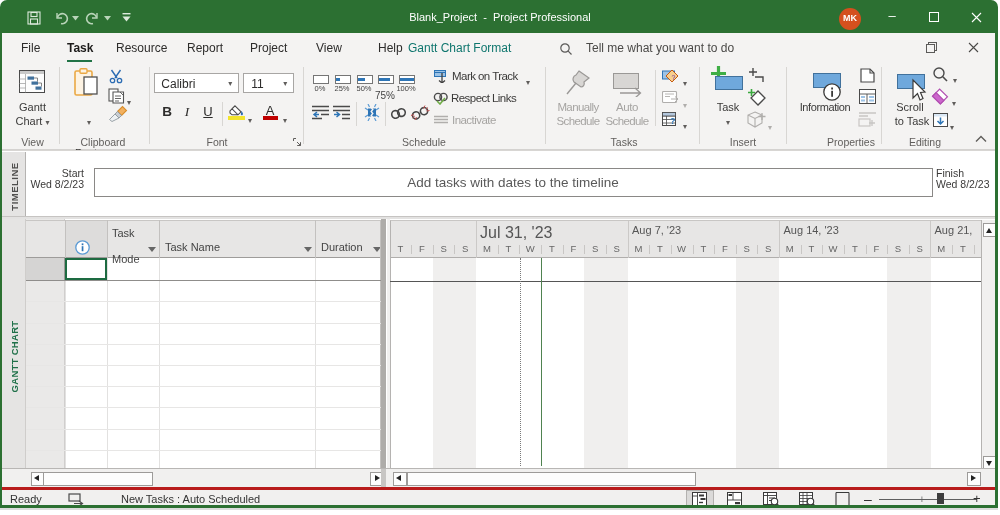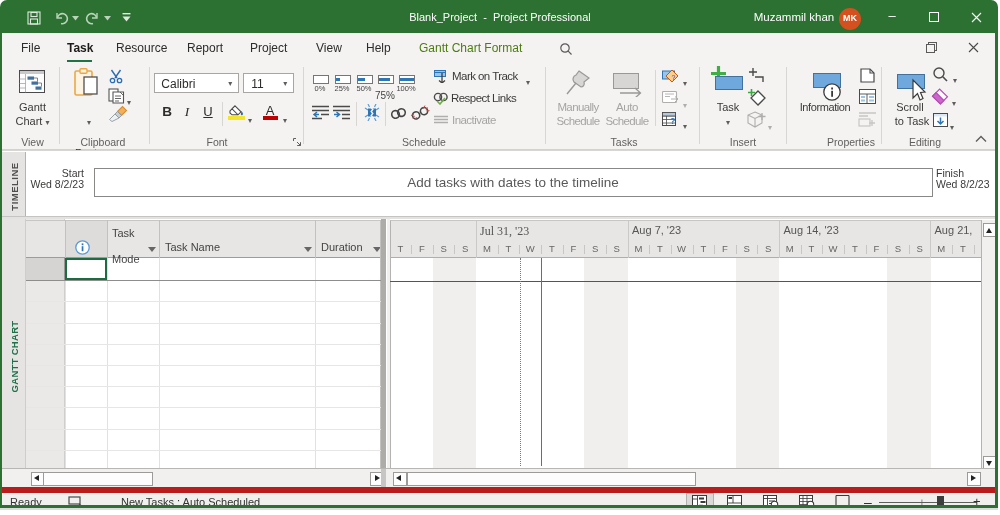--- a/index.html
+++ b/index.html
@@ -28,21 +28,21 @@
 .main{position:absolute;left:2px;top:219px;width:995px;height:249px;background:#fff;}
 .gcstrip{position:absolute;left:0;top:0;width:24px;height:249px;background:#e5e4e3;border-right:1px solid #cfcdcb;box-sizing:border-box;}
 .hdr{background:#e7e6e5;}
 .thr{position:absolute;font-size:11px;color:#444;}
 .filt{position:absolute;width:0;height:0;border-left:4px solid transparent;border-right:4px solid transparent;border-top:5px solid #666;}
 
 .scrow{position:absolute;left:2px;top:468px;width:995px;height:18.5px;background:#f1f0ef;border-top:1px solid #b8b6b4;box-sizing:border-box;}
 .sbox{position:absolute;top:2.5px;width:12px;height:12px;background:#fdfdfd;border:1px solid #9d9b99;}
 .arr{position:absolute;width:0;height:0;}
 
-.status{position:absolute;left:2px;top:486.5px;width:995px;height:18.5px;background:#f1f0ef;border-top:6px solid #b91c1c;box-sizing:border-box;font-size:11px;color:#333;}
+.status{position:absolute;left:2px;top:486.5px;width:995px;height:18.5px;background:#f1f0ef;border-top:3px solid #b91c1c;box-sizing:border-box;font-size:11px;color:#333;}
 .borderL{position:absolute;left:0;top:33px;width:2px;height:472px;background:#2c7032;}
 .borderR{position:absolute;left:995px;top:33px;width:3px;height:472px;background:#2c7032;}
 .borderB{position:absolute;left:0;top:505px;width:998px;height:3px;background:#2c7032;}
 .shadow{position:absolute;left:0;top:508px;width:998px;height:2px;background:#dcdcdc;}
 </style>
 </head>
 <body>
 <div class="win"></div>
 
 <div class="title" id="titlebar">
@@ -69,45 +69,45 @@
     </svg>
   <svg class="ab" style="left:104px;top:16px" width="7" height="5" viewBox="0 0 7 5">
       <path d="M0 0 L7 0 L3.5 4.5 Z" fill="#b9d4b9"></path>
     </svg>
 
   <svg class="ab" style="left:122px;top:13px" width="9" height="9" viewBox="0 0 9 9">
       <rect x="0.5" y="0" width="8" height="1.4" fill="#dcebdc"></rect>
       <path d="M0.5 3.5 L8.5 3.5 L4.5 8.5 Z" fill="#dcebdc"></path>
     </svg>
   <div class="ttxt" style="left:370px;width:260px;text-align:center;font-size:11px;">Blank_Project&nbsp; -&nbsp; Project Professional</div>
-  <div class="ttxt" style="left:748px;width:92px;text-align:center;font-size:11.5px;">Muzammil khan</div>
   <div class="ab" style="left:839px;top:8px;width:22px;height:22px;border-radius:50%;background:#d4501e;color:#fff;font-size:9px;line-height:21px;text-align:center;font-weight:bold;">MK</div>
   <div class="wbtn" style="left:882px;width:20px;font-size:13px;">–</div>
   <svg class="ab" style="left:929px;top:12px" width="10" height="10" viewBox="0 0 10 10">
       <rect x="0.5" y="0.5" width="9" height="9" fill="none" stroke="#fff" stroke-width="1"></rect>
     </svg>
   <svg class="ab" style="left:971px;top:12px" width="11" height="11" viewBox="0 0 11 11">
       <path d="M1 1 L10 10 M10 1 L1 10" stroke="#fff" stroke-width="1.1"></path>
     </svg>
 </div>
 
 <div class="menu" id="menubar">
   <div class="mi" style="left:19px;">File</div>
   <div class="mi" style="left:65px;font-weight:bold;color:#1c1b1a;">Task</div>
   <div class="ab" style="left:65px;top:26.5px;width:25px;height:2.5px;background:#217346;"></div>
   <div class="mi" style="left:114px;">Resource</div>
   <div class="mi" style="left:185px;">Report</div>
   <div class="mi" style="left:248px;">Project</div>
   <div class="mi" style="left:314px;">View</div>
-  <div class="mi" style="left:364px;">Help</div>
-  <div class="mi" style="left:417px;color:#4d7c0f;">Gantt Chart Format</div>
+  <div class="mi" style="left:376px;">Help</div>
+  <div class="mi" style="left:406px;color:#0f766e;">Gantt Chart Format</div>
   <svg class="ab" style="left:557px;top:9px" width="14" height="14" viewBox="0 0 14 14">
       <circle cx="6" cy="6" r="4.2" fill="none" stroke="#5b5a59" stroke-width="1.2"></circle>
       <path d="M9.2 9.2 L12.5 12.5" stroke="#5b5a59" stroke-width="1.2"></path>
     </svg>
+  <div class="mi" style="left:584px;color:#4a4947;">Tell me what you want to do</div>
   <svg class="ab" style="left:924px;top:9px" width="11" height="11" viewBox="0 0 11 11">
       <rect x="2.5" y="0.5" width="8" height="8" fill="none" stroke="#5b5a59" stroke-width="1"></rect>
       <rect x="0.5" y="2.5" width="8" height="8" fill="#f4f3f2" stroke="#5b5a59" stroke-width="1"></rect>
     </svg>
   <svg class="ab" style="left:966px;top:9px" width="11" height="11" viewBox="0 0 11 11">
       <path d="M1 1 L10 10 M10 1 L1 10" stroke="#4a4947" stroke-width="1.1"></path>
     </svg>
 </div>
 
 <div class="ribbon" id="ribbon">
@@ -411,21 +411,21 @@
   <div class="ab" style="left:62.5px;top:38.8px;width:42.5px;height:22.6px;border:2px solid #1d6b41;box-sizing:border-box;background:#fff;"></div>
   <div class="ab" style="left:379.1px;top:0;width:5.4px;height:249px;background:#aeaca9;"></div>
   <div class="ab" style="left:384.5px;top:0;width:3px;height:249px;background:#f1f0ef;"></div>
   <div class="ab" style="left:387.5px;top:1px;width:591.5px;height:248px;background:#fff;border-left:1px solid #b5b3b1;border-top:1px solid #c8c6c4;box-sizing:border-box;"></div>
   <div class="ab hdr" style="left:388.5px;top:2px;width:590.5px;height:36.5px;border-bottom:1px solid #b0aeac;box-sizing:border-box;"></div>
   <div class="ab" style="left:430.5px;top:38.5px;width:43.0px;height:210.5px;background:#f0efee;"></div>
   <div class="ab" style="left:582.0px;top:38.5px;width:43.5px;height:210.5px;background:#f0efee;"></div>
   <div class="ab" style="left:733.5px;top:38.5px;width:43.5px;height:210.5px;background:#f0efee;"></div>
   <div class="ab" style="left:885.0px;top:38.5px;width:43.5px;height:210.5px;background:#f0efee;"></div>
   <div class="ab" style="left:473.5px;top:2px;width:1px;height:36.5px;background:#cbc9c7;"></div>
-  <div class="ab" style="left:478.0px;top:5px;font-size:12px;color:#555;white-space:nowrap;font-family:Liberation Serif, serif;">Jul 31, '23</div>
+  <div class="ab" style="left:478.0px;top:5px;font-size:16px;color:#555;white-space:nowrap;">Jul 31, '23</div>
   <div class="ab" style="left:625.5px;top:2px;width:1px;height:36.5px;background:#cbc9c7;"></div>
   <div class="ab" style="left:630px;top:5px;font-size:11px;color:#555;white-space:nowrap;">Aug 7, '23</div>
   <div class="ab" style="left:777.0px;top:2px;width:1px;height:36.5px;background:#cbc9c7;"></div>
   <div class="ab" style="left:781.5px;top:5px;font-size:11px;color:#555;white-space:nowrap;">Aug 14, '23</div>
   <div class="ab" style="left:928.0px;top:2px;width:1px;height:36.5px;background:#cbc9c7;"></div>
   <div class="ab" style="left:932.5px;top:5px;font-size:11px;color:#555;white-space:nowrap;">Aug 21,</div>
   <div class="ab" style="left:391.3px;top:23.5px;width:14px;text-align:center;font-size:9.5px;color:#666;">T</div>
   <div class="ab" style="left:409.1px;top:26px;width:1px;height:9px;background:#c8c6c4;"></div>
   <div class="ab" style="left:413.0px;top:23.5px;width:14px;text-align:center;font-size:9.5px;color:#666;">F</div>
   <div class="ab" style="left:430.8px;top:26px;width:1px;height:9px;background:#c8c6c4;"></div>

